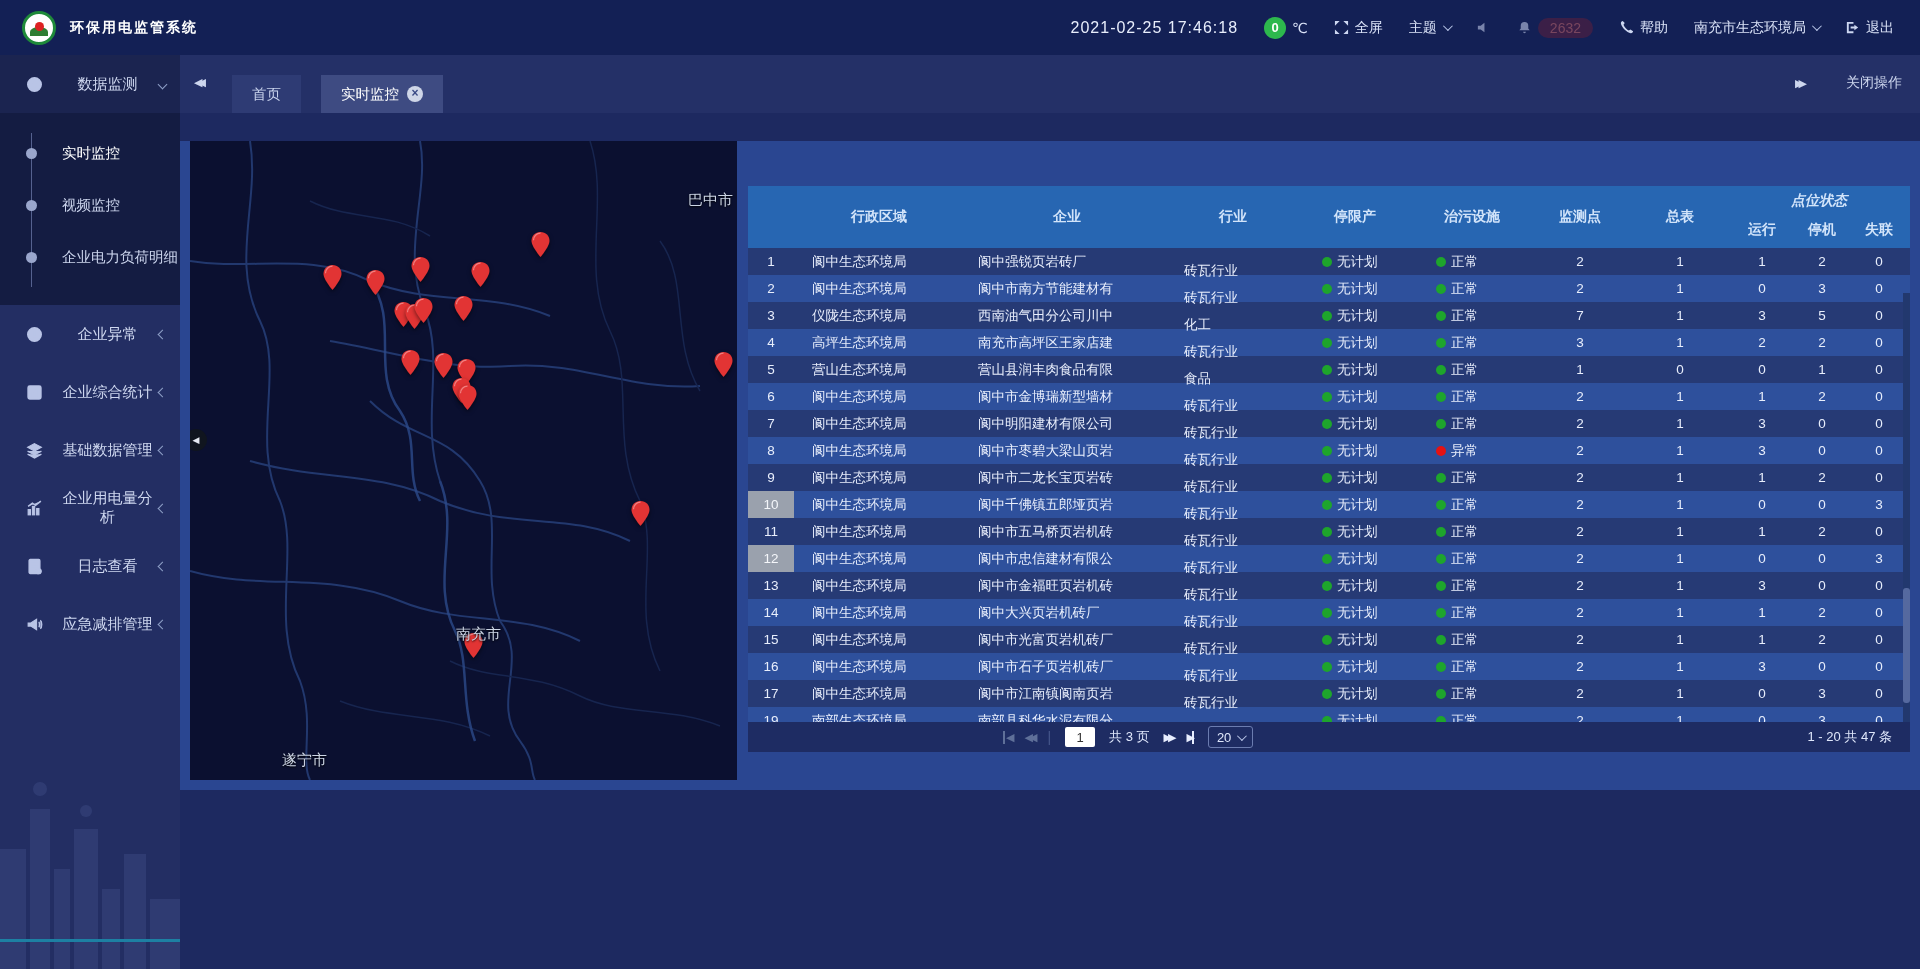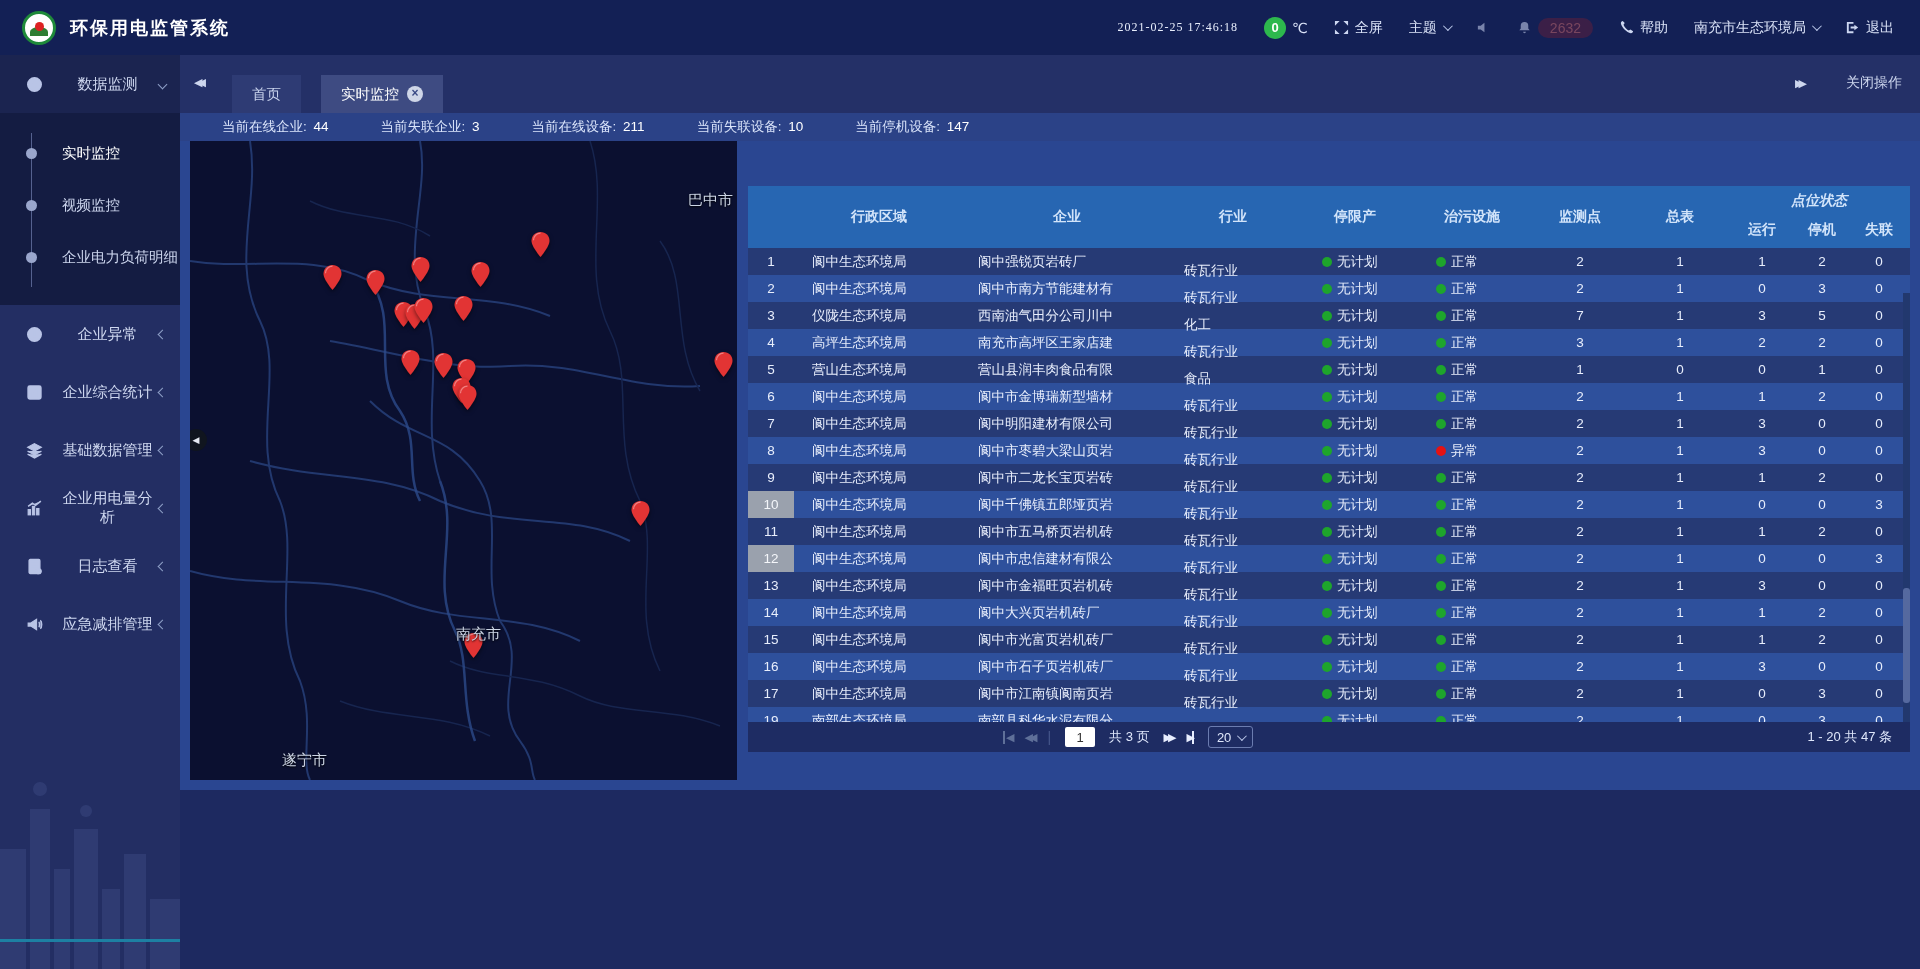--- a/index.html
+++ b/index.html
@@ -9,25 +9,25 @@
 
   
   .topbar { position:absolute; left:0; top:0; width:1920px; height:55px; background:#132055;
     display:flex; align-items:center; z-index:30; }
   .logo { width:34px; height:34px; border-radius:50%; background:#fff; border:3px solid #1f8a3a;
     margin:0 14px 0 22px; position:relative; }
   .logo::after { content:""; position:absolute; left:50%; top:30%; width:9px; height:9px; margin-left:-4.5px;
     border-radius:50%; background:#d22; }
   .logo::before { content:""; position:absolute; left:18%; bottom:18%; width:64%; height:34%;
     border-radius:50% 50% 0 0; background:#2e7d32; }
-  .app-title { color:#fff; font-size:18px; font-weight:bold; letter-spacing:2px; }
+  .app-title { color:#fff; font-size:14px; font-weight:bold; letter-spacing:2px; }
   .topbar-right { margin-left:auto; display:flex; align-items:center; gap:26px; padding-right:26px;
     color:#dbe3f8; font-size:14px; }
   .topbar-item { display:flex; align-items:center; gap:6px; cursor:pointer; }
-  .datetime { font-size:12px; color:#e8eefc; letter-spacing:1px;font-family:Liberation Serif, serif; }
+  .datetime { font-size:16px; color:#e8eefc; letter-spacing:1px; }
   .temp-badge { width:22px; height:22px; border-radius:50%; background:#2db84d; color:#fff;
     font-size:13px; font-weight:bold; display:flex; align-items:center; justify-content:center; }
   .bell-badge { background:#5c1f3d; color:#c66; border-radius:11px; padding:2px 12px; font-size:14px; }
   .ticon { width:15px; height:15px; fill:#cdd7f2; }
   .dim { opacity:.55; }
   .caret { display:inline-block; width:7px; height:7px; border-right:1.6px solid #b9c6e8;
     border-bottom:1.6px solid #b9c6e8; transform:rotate(45deg) translateY(-2px); }
 
   
   .sidebar { position:absolute; left:0; top:55px; width:180px; height:914px; background:#232e63; z-index:20;text-align:center; }
@@ -308,27 +308,20 @@
       </div>
       <div class="tab active">
         <span>实时监控</span>
         <span class="tab-close">×</span>
       </div>
     </div>
     <span class="tab-expand">▶▶</span>
     <span class="close-ops">关闭操作</span>
   </div>
 
-  <div class="statsbar" id="stats-bar">
-      <span class="stat-item">当前在线企业: <b>44</b></span>
-      <span class="stat-item">当前失联企业: <b>3</b></span>
-      <span class="stat-item">当前在线设备: <b>211</b></span>
-      <span class="stat-item">当前失联设备: <b>10</b></span>
-      <span class="stat-item">当前停机设备: <b>147</b></span>
-    </div>
 
   <div class="content">
 
     <div class="map">
       <svg class="roads" width="547" height="639" viewBox="0 0 547 639">
         <g fill="none" stroke="#22386e" stroke-width="2">
           <path d="M60 0 C70 60 40 120 70 180 C95 230 60 300 90 360 C110 410 80 480 110 540 C125 580 110 620 120 639"></path>
           <path d="M230 0 C240 50 210 110 235 170 C255 220 230 280 250 340"></path>
           <path d="M0 120 C60 130 120 110 180 140 C240 165 300 150 360 175"></path>
           <path d="M140 200 C200 210 260 230 320 225 C390 220 440 250 510 245"></path>

